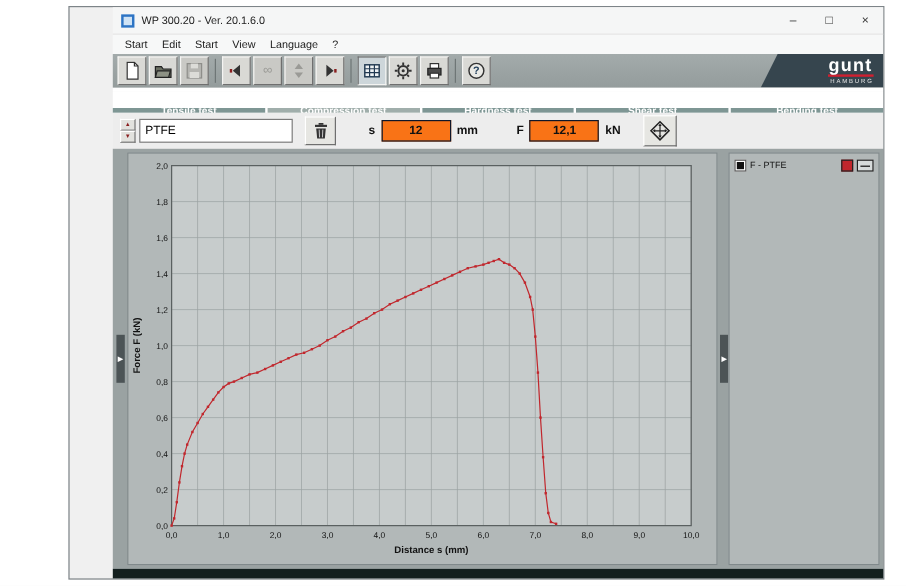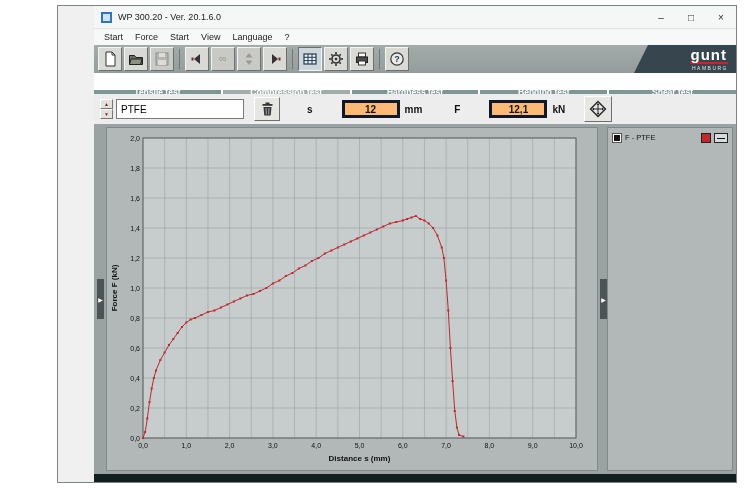--- a/index.html
+++ b/index.html
@@ -35,21 +35,21 @@
   .tab { flex:1; background:#7e9694; color:#ffffff; font-size:8.5px; font-weight:bold; display:flex; align-items:center; justify-content:center;margin-top:14px; }
   .tab.active { background:#a0aeab; }
 
   
   .controls { height:30px; background:#ededed; display:flex; align-items:center; padding:0 6px; flex:0 0 auto; }
   .spinner { display:flex; flex-direction:column; margin-right:3px; }
   .spin-btn { width:13px; height:10px; background:#e2e2de; border:1px solid; border-color:#fff #777 #777 #fff; font-size:5px; color:#8a1f1f; display:flex; align-items:center; justify-content:center; line-height:1; }
   .sample-input { width:128px; height:20px; border:1px solid #7a7a7a; background:#ffffff; font-size:10px; padding:0 4px; font-family:"Liberation Sans", sans-serif; }
   .trash-btn { width:26px; height:24px; margin-left:10px; background:#e6e6e2; border:1px solid; border-color:#fff #6f6f6f #6f6f6f #fff; display:flex; align-items:center; justify-content:center; }
   .meas-label { font-size:10px; font-weight:bold; color:#111; margin:0 5px; }
-  .meas-field { width:58px; height:18px; background:#fdba74; border:3px solid #0f172a; font-size:10px; font-weight:bold; color:#111; display:flex; align-items:center; justify-content:center;margin-left:24px; }
+  .meas-field { width:58px; height:18px; background:#f97316; border:1px solid #0f172a; font-size:10px; font-weight:bold; color:#111; display:flex; align-items:center; justify-content:center; }
   .crosshair-btn { width:28px; height:26px; margin-left:14px; background:#e6e6e2; border:1px solid; border-color:#fff #6f6f6f #6f6f6f #fff; display:flex; align-items:center; justify-content:center; }
   .c-gap { width:22px; }
 
   
   .main { flex:1; background:#9aa2a2; display:flex; align-items:stretch; padding:3px; min-height:0; }
   .collapse-handle { width:7px; height:40px; background:#4c5456; color:#ffffff; font-size:6px; display:flex; align-items:center; justify-content:center; align-self:center; flex:0 0 auto; }
   .chart-box { flex:1; background:#b2b8b8; border:1px solid #80898b; margin:0 2px; padding:2px; overflow:hidden; }
   .legend-panel { width:126px; background:#b2b8b8; border:1px solid #80898b; padding:5px 4px; flex:0 0 auto; }
   .legend-entry { display:flex; align-items:flex-start; gap:3px; }
   .legend-check { width:10px; height:10px; background:#ffffff; border:1px solid #555; display:flex; align-items:center; justify-content:center; }
@@ -73,21 +73,21 @@
       <div class="app-icon"></div>
       <div class="title-text">WP 300.20 - Ver. 20.1.6.0</div>
       <div class="tb-spacer"></div>
       <div class="win-btn">–</div>
       <div class="win-btn">□</div>
       <div class="win-btn">×</div>
     </div>
 
     <div class="menubar">
       <span class="menu-item">Start</span>
-      <span class="menu-item">Force</span>
+      <span class="menu-item">Edit</span>
       <span class="menu-item">Start</span>
       <span class="menu-item">View</span>
       <span class="menu-item">Language</span>
       <span class="menu-item">?</span>
     </div>
 
     <div class="toolbar">
       <div class="tbtn">
         <svg width="16" height="16" viewBox="0 0 16 16">
           <path d="M4 1 h6 l3 3 v11 h-9 z" fill="#ffffff" stroke="#333" stroke-width="1"></path>
@@ -176,22 +176,22 @@
         <div class="logo-sub">HAMBURG</div>
       </div>
     </div>
 
     <div class="gapstrip"></div>
 
     <div class="tabs">
       <div class="tab">Tensile test</div>
       <div class="tab active">Compression test</div>
       <div class="tab">Hardness test</div>
+      <div class="tab">Shear test</div>
       <div class="tab">Bending test</div>
-      <div class="tab">Shear test</div>
     </div>
 
     <div class="controls">
       <div class="spinner">
         <div class="spin-btn">▲</div>
         <div class="spin-btn">▼</div>
       </div>
       <input class="sample-input" type="text" value="PTFE" style="">
       <div class="trash-btn">
         <svg width="15" height="16" viewBox="0 0 15 16">

